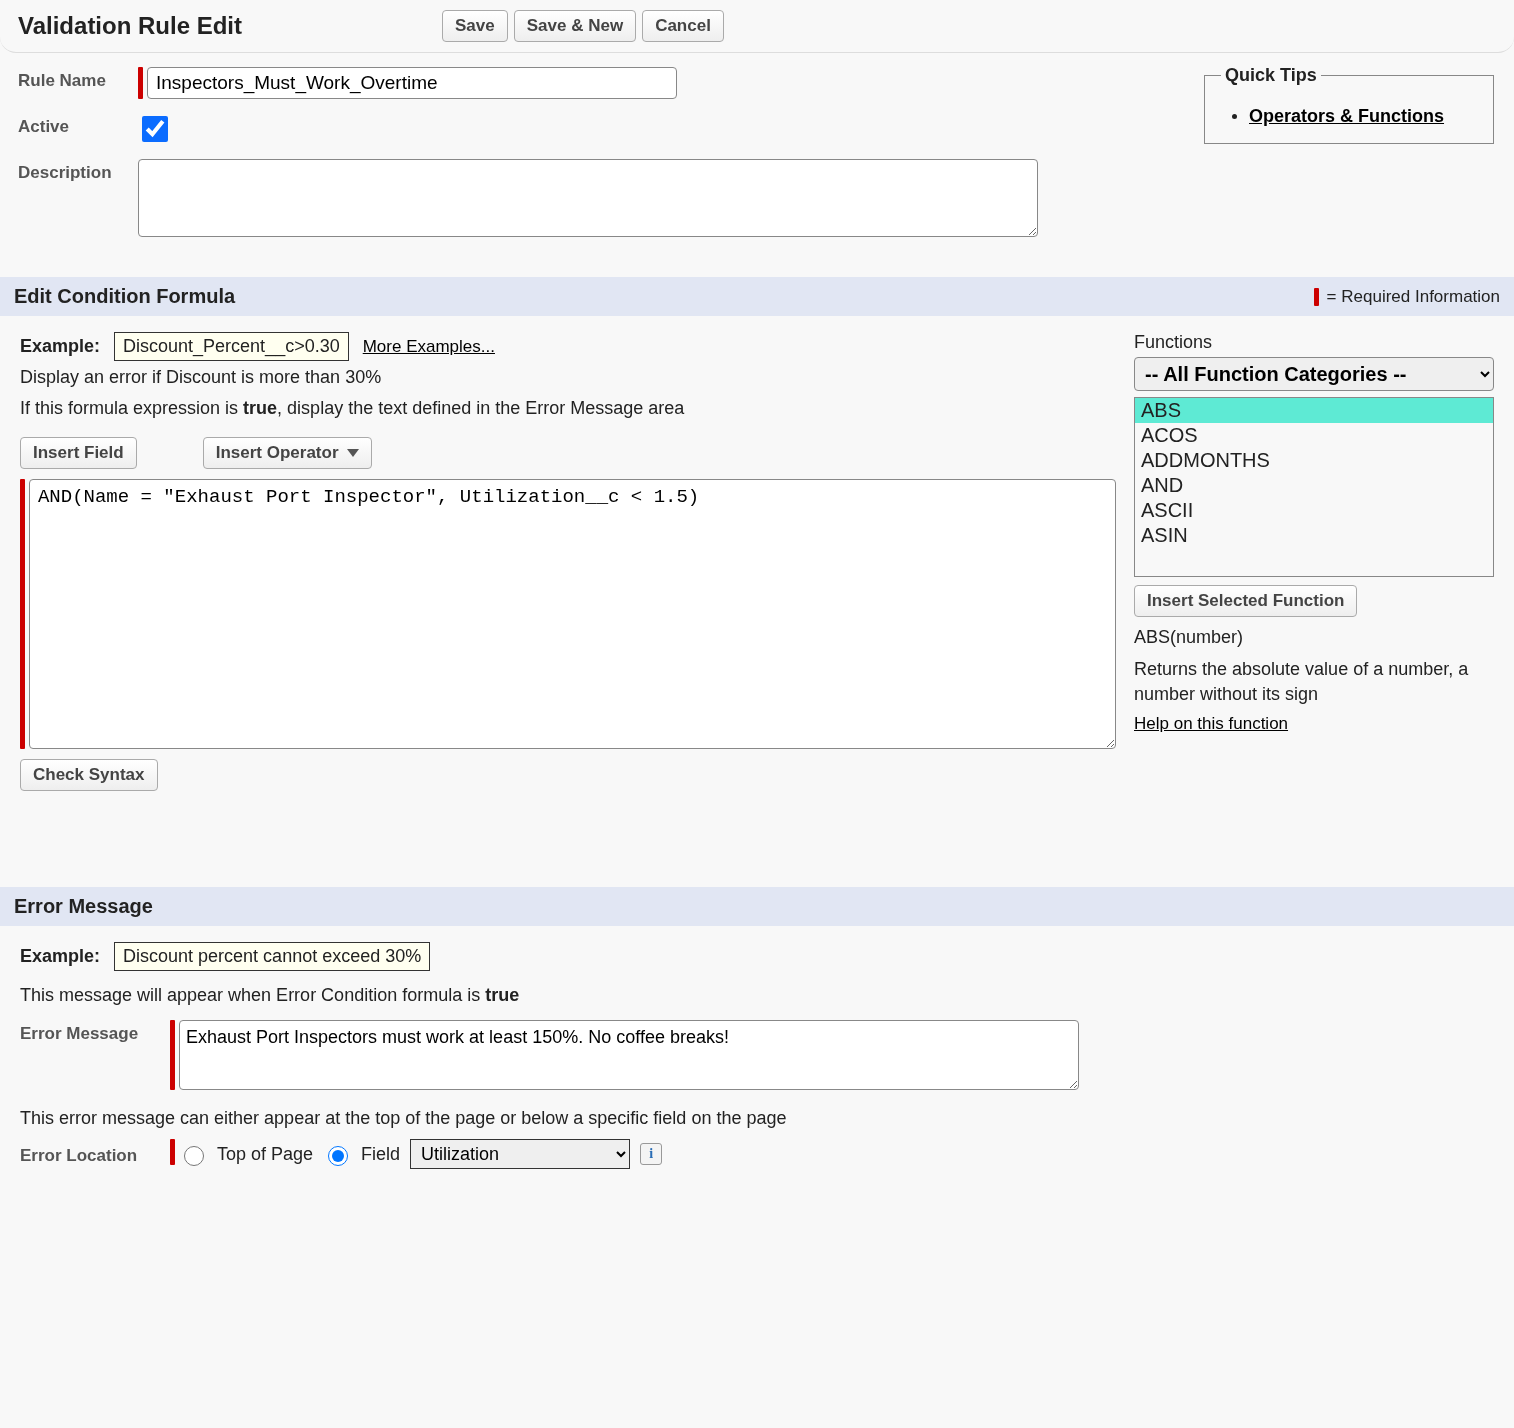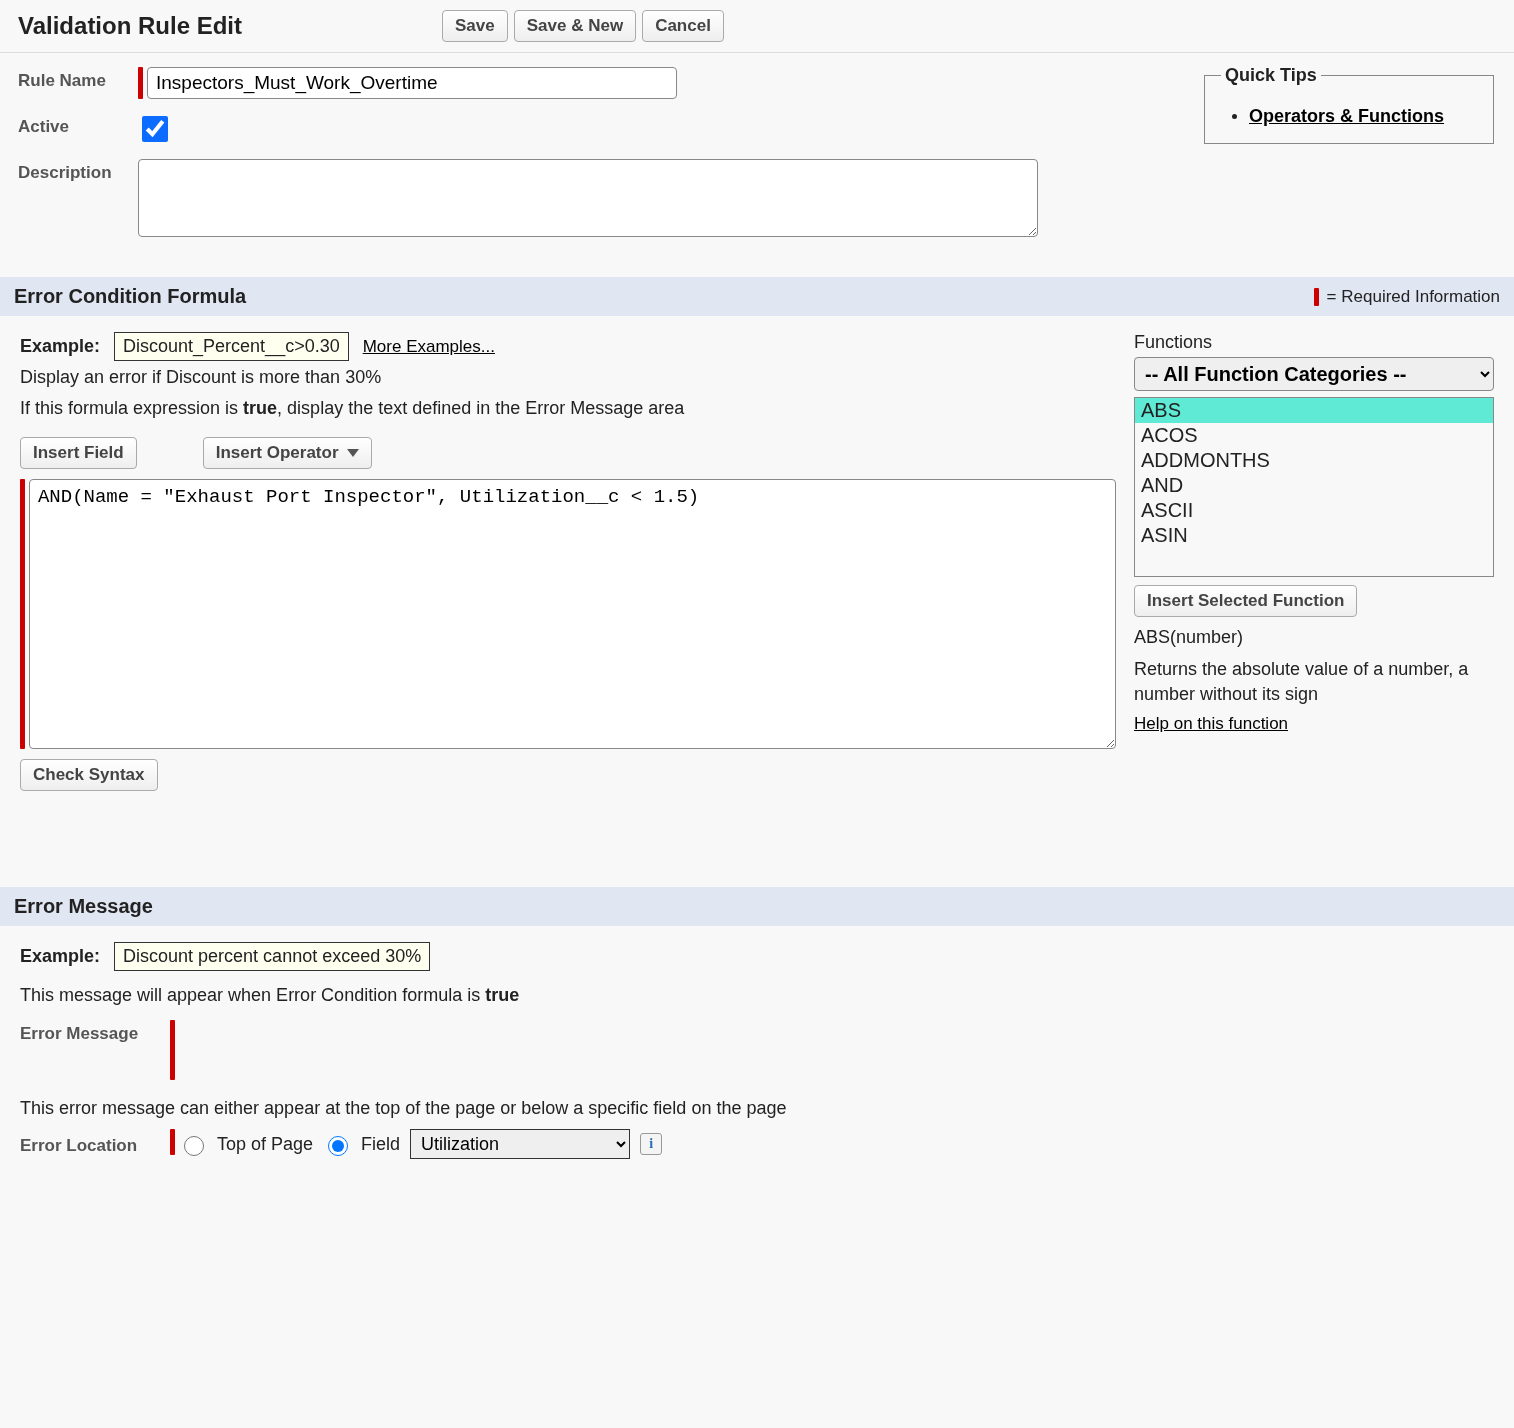--- a/index.html
+++ b/index.html
@@ -8,20 +8,21 @@
     font-family: -apple-system, BlinkMacSystemFont, "Segoe UI", Arial, sans-serif;
     font-size: 17px;
     background: #f8f8f8;
     color: #222;
   }
   .header-row {
     display: flex;
     align-items: center;
     padding: 10px 18px;
     border-bottom: 1px solid #ddd;
+    border-radius: 16px;
   }
   .page-title {
     font-size: 24px;
     font-weight: 700;
     margin-right: 200px;
   }
   .btn {
     background: linear-gradient(#fff, #eee);
     border: 1px solid #aaa;
     border-radius: 4px;
@@ -221,21 +222,21 @@
     <input class="checkbox" type="checkbox" checked="" style="">
   </div>
 
   <div class="form-row">
     <div class="form-label">Description</div>
     <textarea class="desc-area" style=""></textarea>
   </div>
 </div>
 
 <div class="section-header">
-  <span>Error Condition Formula</span>
+  <span>Edit Condition Formula</span>
   <span class="req-info">
     <span class="bar"></span>
     <span>= Required Information</span>
   </span>
 </div>
 
 <div class="section-body">
   <div class="formula-layout">
     <div class="formula-left">
       <div class="example-row">
@@ -298,20 +299,21 @@
     <span class="example-label">Example:</span>
     <span class="example-box">Discount percent cannot exceed 30%</span>
   </div>
   <div class="hint" style="margin-top:14px;">
     <span>This message will appear when Error Condition formula is </span><b>true</b>
   </div>
 
   <div class="form-row" style="margin-top:14px;">
     <div class="form-label" style="width:150px;">Error Message</div>
     <div class="req-bar tall"></div>
+    <textarea class="err-msg-area" id="err-msg-ta" style="">Exhaust Port Inspectors must work at least 150%. No coffee breaks!</textarea>
   </div>
 
   <div class="hint" style="margin-top:18px;">This error message can either appear at the top of the page or below a specific field on the page</div>
 
   <div class="form-row" style="align-items:center;">
     <div class="form-label" style="width:150px;">Error Location</div>
     <div class="req-bar" style="height:26px;"></div>
     <div class="radio-row">
       <input type="radio" name="loc" style="">
       <label>Top of Page</label>

